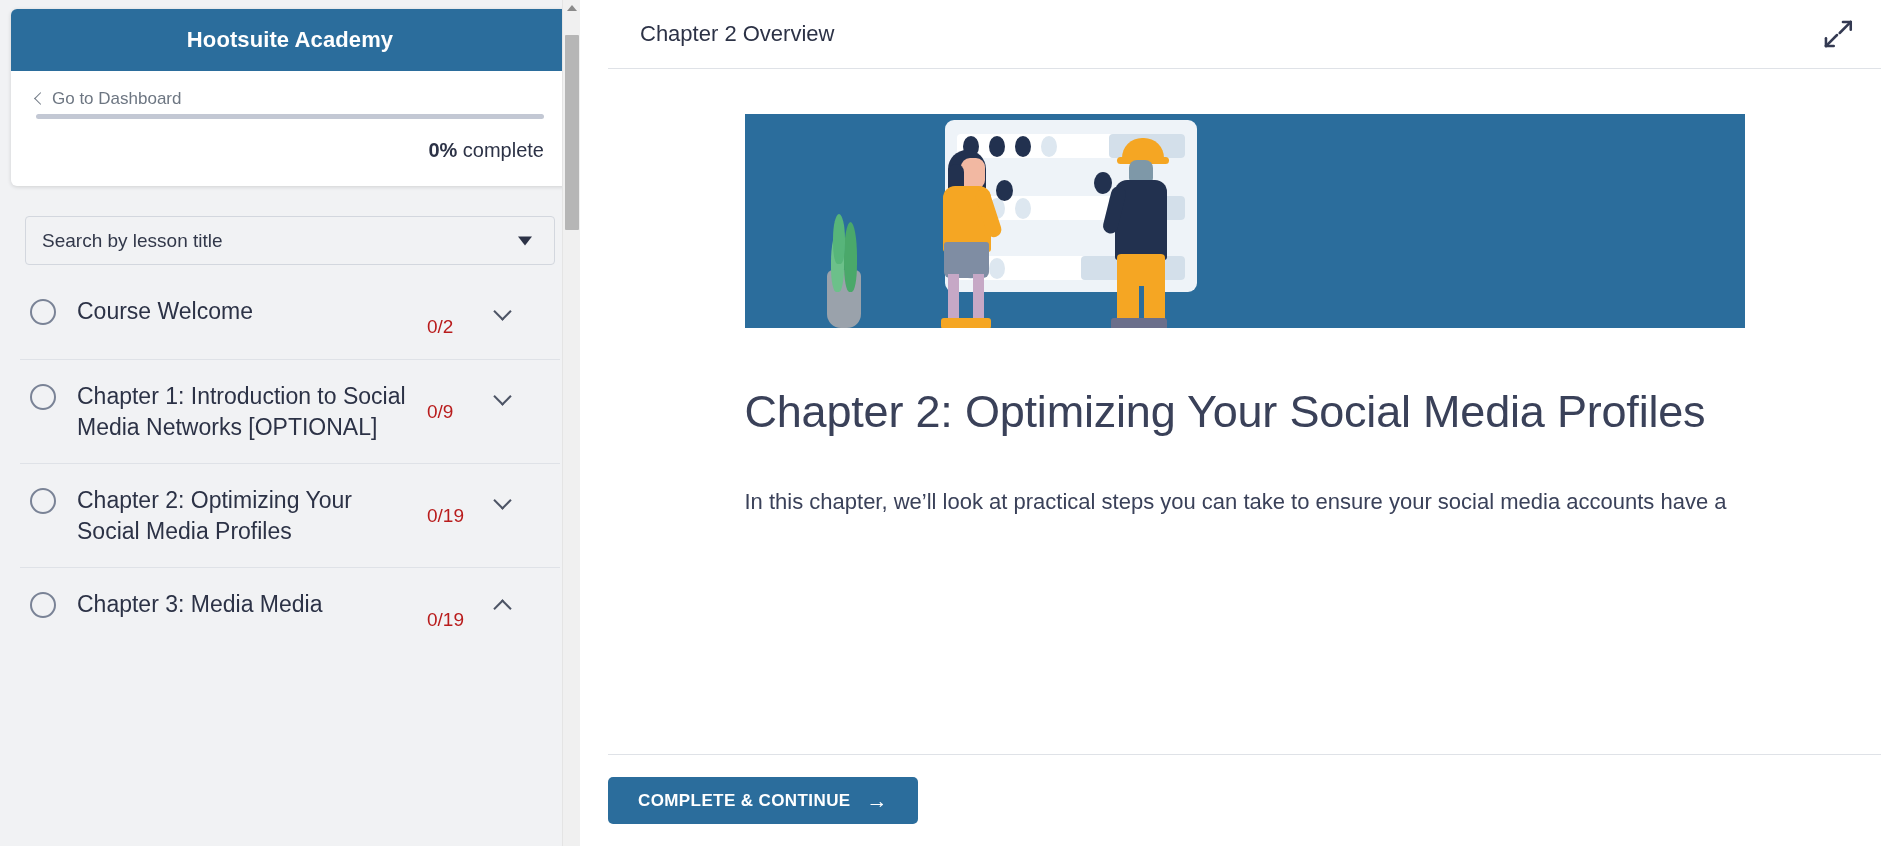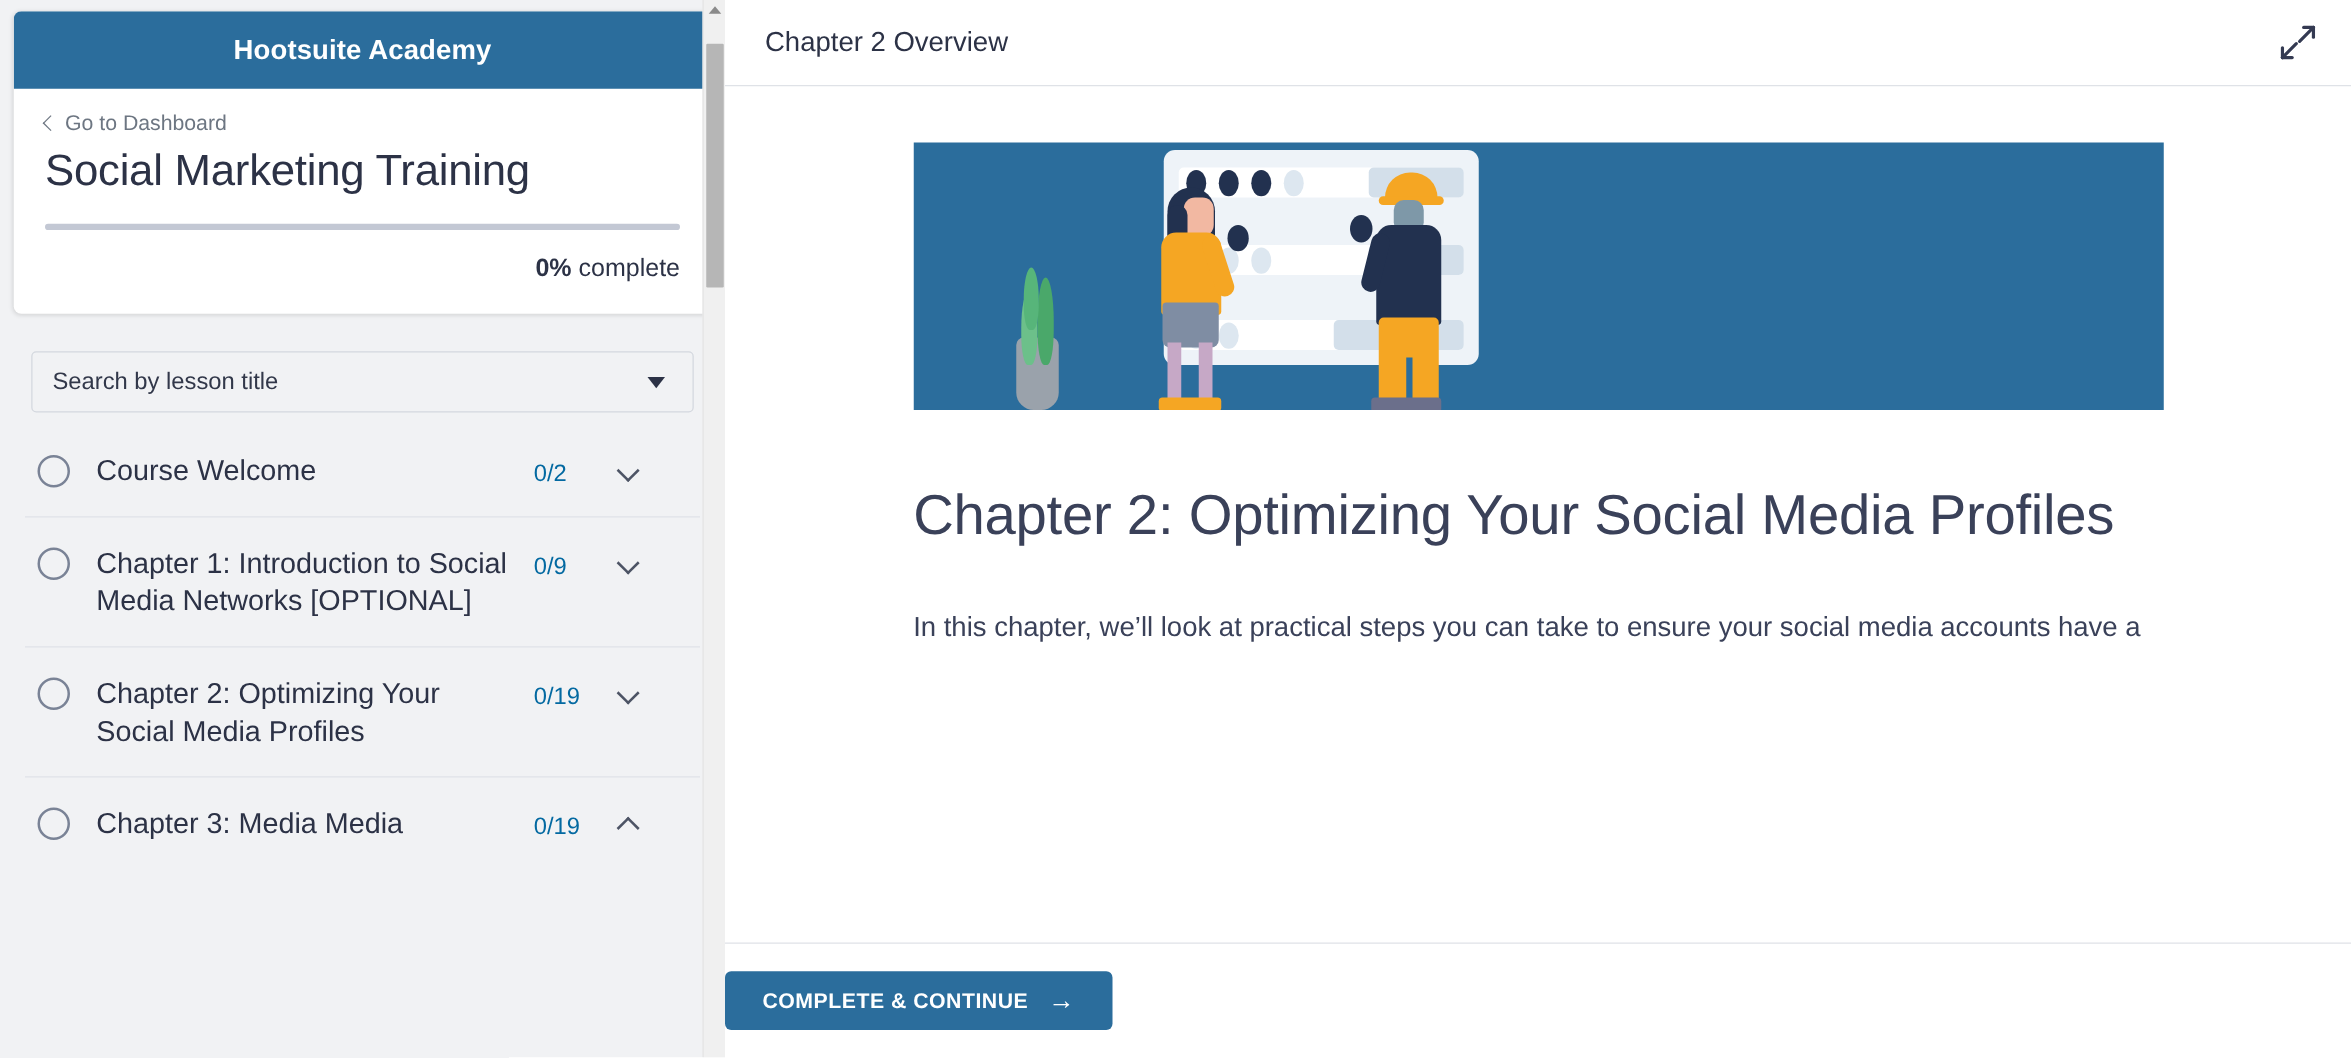--- a/index.html
+++ b/index.html
@@ -162,22 +162,22 @@
     font-size: 23px;
     color: #2c3246;
     line-height: 1.33;
     padding-right: 12px;
     max-width: 350px;
   }
 
   .lesson-count {
     flex: 0 0 auto;
     font-size: 19px;
-    color: #0369a1;
-    margin-top: 8px;
+    color: #b91c1c;
+    margin-top: 20px;
     width: 58px;
     text-align: left;
   }
 
   .lesson-chev {
     flex: 0 0 auto;
     width: 26px; height: 26px;
     position: relative;
     margin-top: 3px;
     margin-left: 6px;
@@ -223,20 +223,21 @@
 
   
   .main {
     position: relative;
     flex: 1 1 auto;
     height: 846px;
     background: #ffffff;
     display: flex;
     flex-direction: column;
     overflow: hidden;
+    padding-left: 28px;
   }
 
   .main-topbar {
     position: relative;
     height: 69px;
     flex: 0 0 69px;
     border-bottom: 1px solid #dfe2e7;
     display: flex;
     align-items: center;
     padding: 0 30px 0 32px;
@@ -485,21 +486,20 @@
 
     <div class="course-card">
       <div class="course-card-header">
         <span class="brand">Hootsuite Academy</span>
       </div>
       <div class="course-card-body">
         <a class="go-dashboard">
           <span class="chev-left"></span>
           <span>Go to Dashboard</span>
         </a>
-        <h1 class="course-title">Social Marketing Training</h1>
         <div class="progress-track">
           <div class="progress-fill" style="width: 0%;"></div>
         </div>
         <div class="progress-label"><b>0%</b><span> complete</span></div>
       </div>
     </div>
 
     <div class="search-wrap">
       <div class="search-select">
         <span class="sel-text">Search by lesson title</span>

